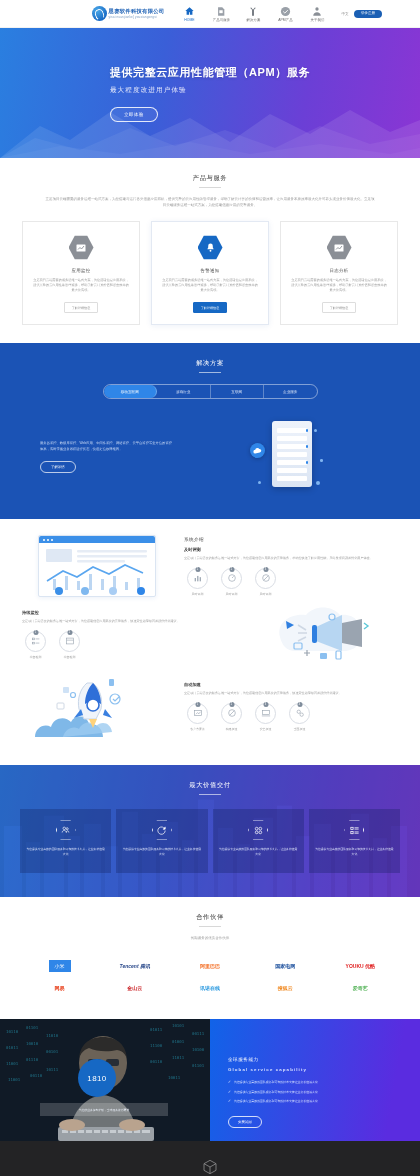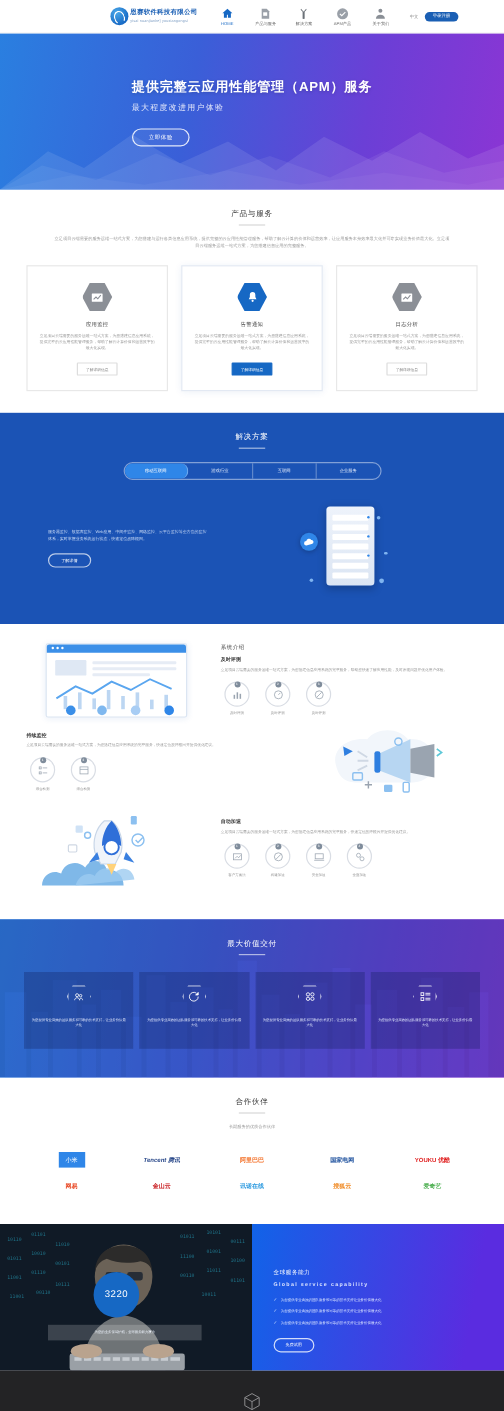--- a/index.html
+++ b/index.html
@@ -802,21 +802,21 @@
             <rect x="102" y="111" width="6" height="3"></rect>
           <rect x="110" y="111" width="6" height="3"></rect>
             <rect x="118" y="111" width="6" height="3"></rect>
           <rect x="126" y="111" width="6" height="3"></rect>
             <rect x="134" y="111" width="6" height="3"></rect>
           <rect x="142" y="111" width="8" height="3"></rect>
         </g>
         <ellipse cx="72" cy="106" rx="13" ry="6" fill="#b9a38e"></ellipse>
         <ellipse cx="132" cy="106" rx="13" ry="6" fill="#b9a38e"></ellipse>
       </svg>
-      <div class="g-badge">3220</div>
+      <div class="g-badge">1810</div>
       <div class="g-caption">为您的业务保驾护航，全球服务能力覆盖</div>
     </div>
     <div class="g-right">
       <div class="g-title">全球服务能力</div>
       <div class="g-title-en">Global service capability</div>
       <div class="g-list">
         <div class="g-li">
           <span class="g-check">✓</span>
           <span class="g-li-text">为您提供专业高效的团队服务和可靠的技术支持让业务价值最大化</span>
         </div>

